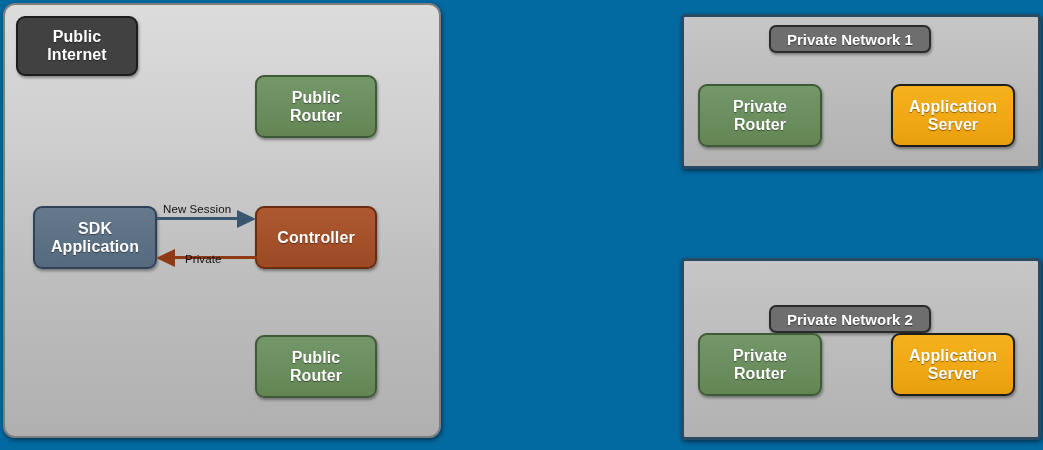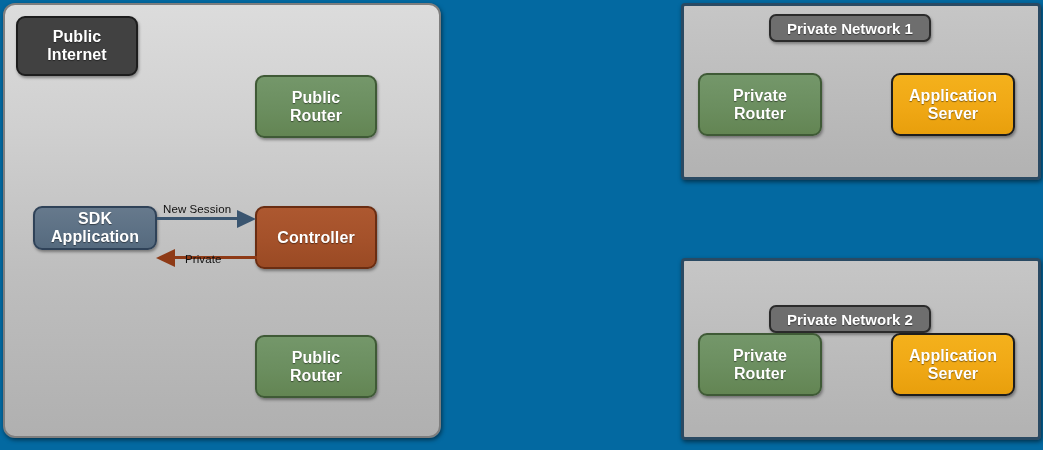--- a/index.html
+++ b/index.html
@@ -74,21 +74,21 @@
     border: 2px solid #3f5a36;
   }
   #public-router-top  { left: 250px; top: 70px;  width: 122px; height: 63px; }
   #public-router-bottom { left: 250px; top: 330px; width: 122px; height: 63px; }
 
   
   #sdk-application {
     left: 28px;
     top: 201px;
     width: 124px;
-    height: 44px;
+    height: 63px;
     background: linear-gradient(to bottom, #66798c 0%, #5d7185 55%, #556a7e 100%);
     border: 2px solid #2f4258;
   }
 
   
   #controller {
     left: 250px;
     top: 201px;
     width: 122px;
     height: 63px;
@@ -146,21 +146,21 @@
 
   
   .private-panel {
     position: absolute;
     box-sizing: border-box;
     border: 3px solid #2a4a63;
     border-radius: 4px;
     background: linear-gradient(to bottom, #c6c6c6 0%, #bdbdbd 45%, #b2b2b2 100%);
     box-shadow: 1px 2px 4px rgba(0,0,0,0.5);
   }
-  #private-network-1 { left: 681px; top: 3px;   width: 360px; height: 177px; }
+  #private-network-1 { left: 681px; top: 14px;   width: 360px; height: 155px; }
   #private-network-2 { left: 681px; top: 258px; width: 360px; height: 182px; }
 
   .panel-title-badge {
     position: absolute;
     box-sizing: border-box;
     height: 28px;
     background: #6e6e6e;
     border: 2px solid #2b2b2b;
     border-radius: 7px;
     color: #ffffff;

